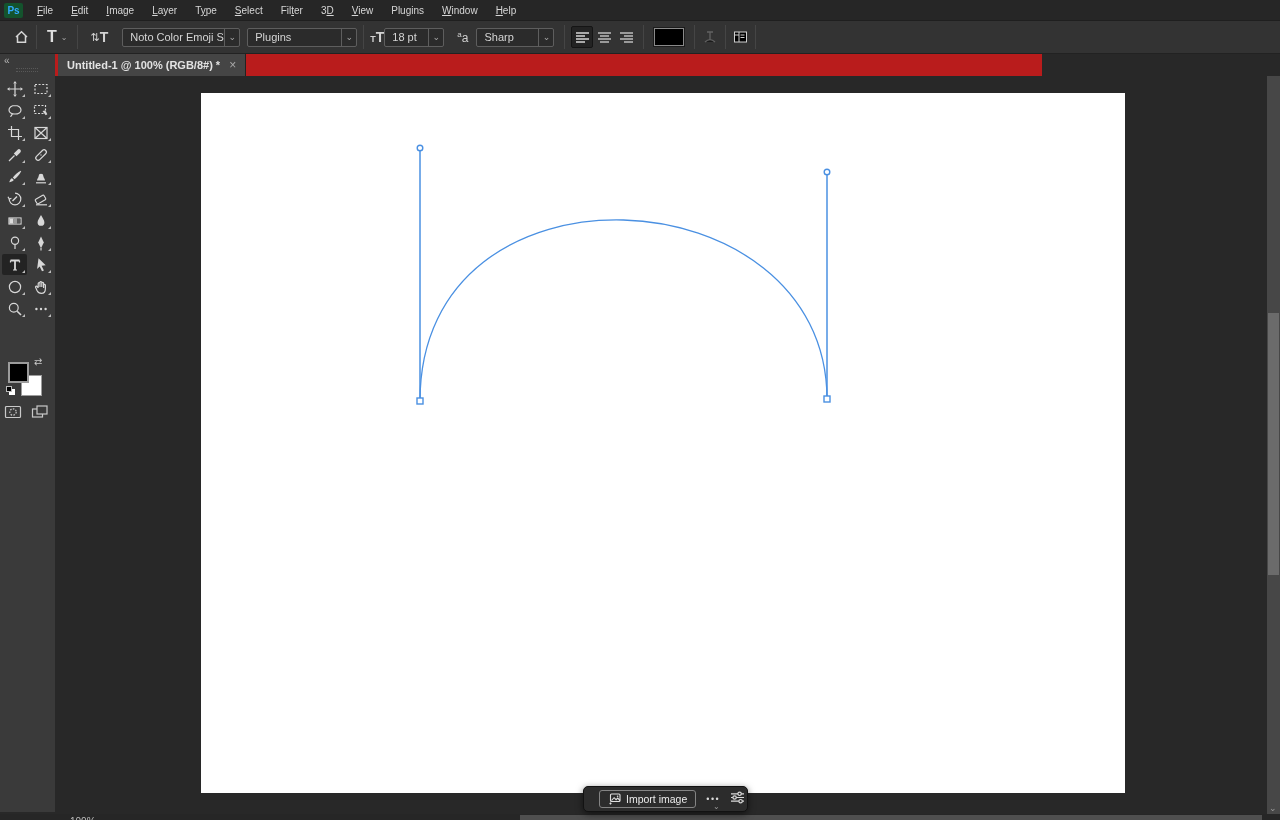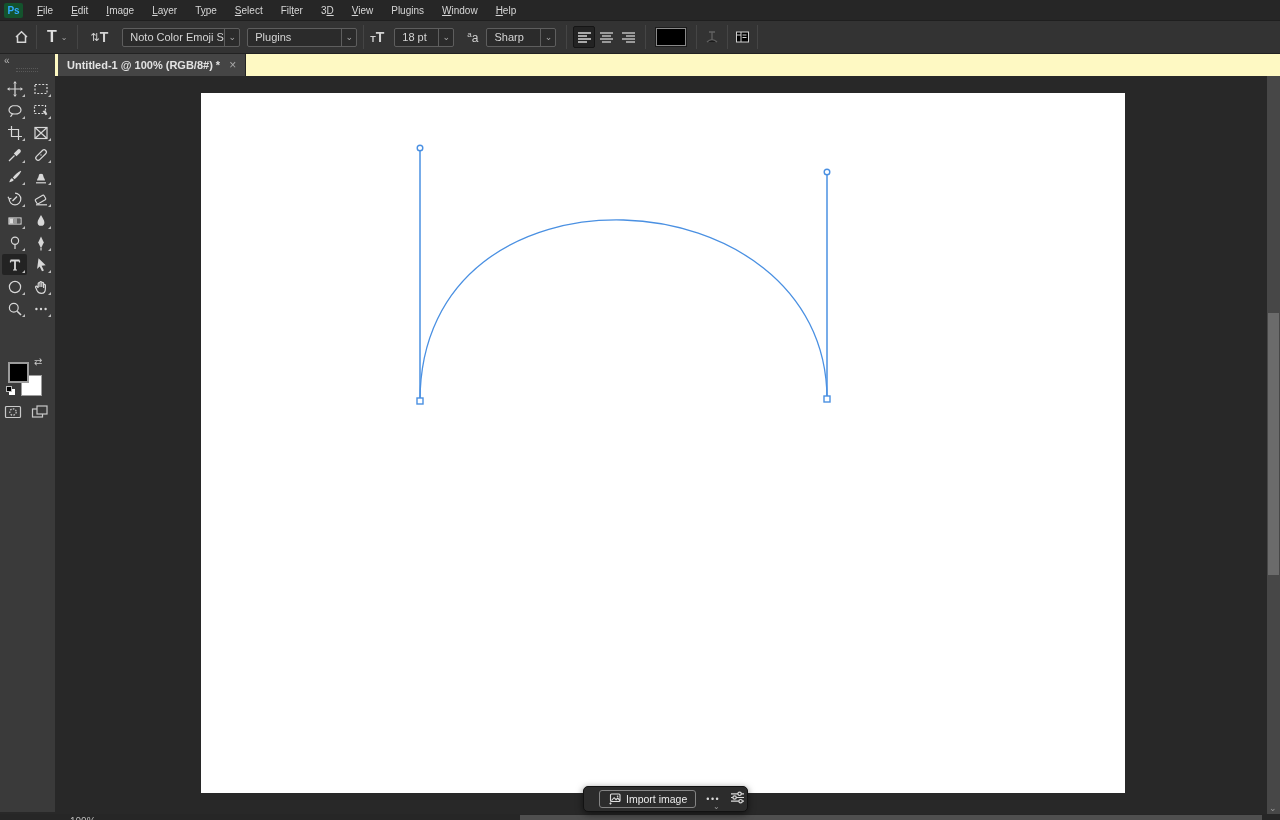--- a/index.html
+++ b/index.html
@@ -31,21 +31,21 @@
   .alignbtn.sel { background:#232323; border-color:#151515; }
   .swatch-btn { width:30px; height:18px; background:#000; border:1px solid #8a8a8a;
     outline:1px solid #1c1c1c; margin:0 4px; }
   .warp-ico { opacity:.45; }
   .tt-ico { font-size:14px; font-weight:bold; color:#d2d2d2; line-height:1; }
   .tt-ico .sm { font-size:9px; font-weight:bold; }
   .aa-ico { font-size:12px; color:#cfcfcf; line-height:1; }
   .aa-ico .sup { font-size:8px; vertical-align:super; }
 
   
-  .tabstrip { position:absolute; left:55px; top:54px; width:1225px; height:22px; background:#fef9c3; }
+  .tabstrip { position:absolute; left:55px; top:54px; width:987px; height:22px; background:#b91c1c; }
   .doc-tab { position:absolute; left:3px; top:0; height:22px; background:#454545;
     display:flex; align-items:center; padding:0 9px; border-right:1px solid #222; }
   .doc-tab .title { color:#e3e3e3; font-size:11px; font-weight:bold; white-space:nowrap; }
   .doc-tab .close { color:#a8a8a8; font-size:12px; margin-left:9px; line-height:1; }
 
   
   .toolbar { position:absolute; left:0; top:54px; width:55px; height:758px; background:#3a3a3a; z-index:20; }
   .tb-collapse { position:absolute; left:4px; top:1px; color:#b5b5b5; font-size:10px; letter-spacing:-1px; }
   .tb-grip { position:absolute; left:16px; top:14px; width:22px; height:4px;
     border-top:1px dotted #585858; border-bottom:1px dotted #585858; }
@@ -132,26 +132,26 @@
   <div class="combo" style="width:118px; margin-left:8px;">
     <span class="val">Noto Color Emoji SVG</span>
     <span class="chev">⌄</span>
   </div>
   <div class="combo" style="width:110px; margin-left:7px;">
     <span class="val">Plugins</span>
     <span class="chev">⌄</span>
   </div>
   <span class="ob-sep"></span>
   <span class="tt-ico"><span class="sm">T</span><span>T</span></span>
-  <div class="combo" style="width:60px; margin-left:10px;">
+  <div class="combo" style="width:60px; margin-left:0;">
     <span class="val">18 pt</span>
     <span class="chev">⌄</span>
   </div>
   <span class="aa-ico" style="margin-left:13px;text-align:center;"><span class="sup">a</span><span>a</span></span>
-  <div class="combo" style="width:70px; margin-left:8px;">
+  <div class="combo" style="width:78px; margin-left:8px;">
     <span class="val">Sharp</span>
     <span class="chev">⌄</span>
   </div>
   <span class="ob-sep" style="margin-left:10px;"></span>
   <span class="alignbtn sel">
     <svg width="15" height="15" viewBox="0 0 15 15">
         <path d="M1 3h13M1 6h9M1 9h13M1 12h9" stroke="#d6d6d6" stroke-width="1.6"></path>
       </svg>
   </span>
   <span class="alignbtn">

